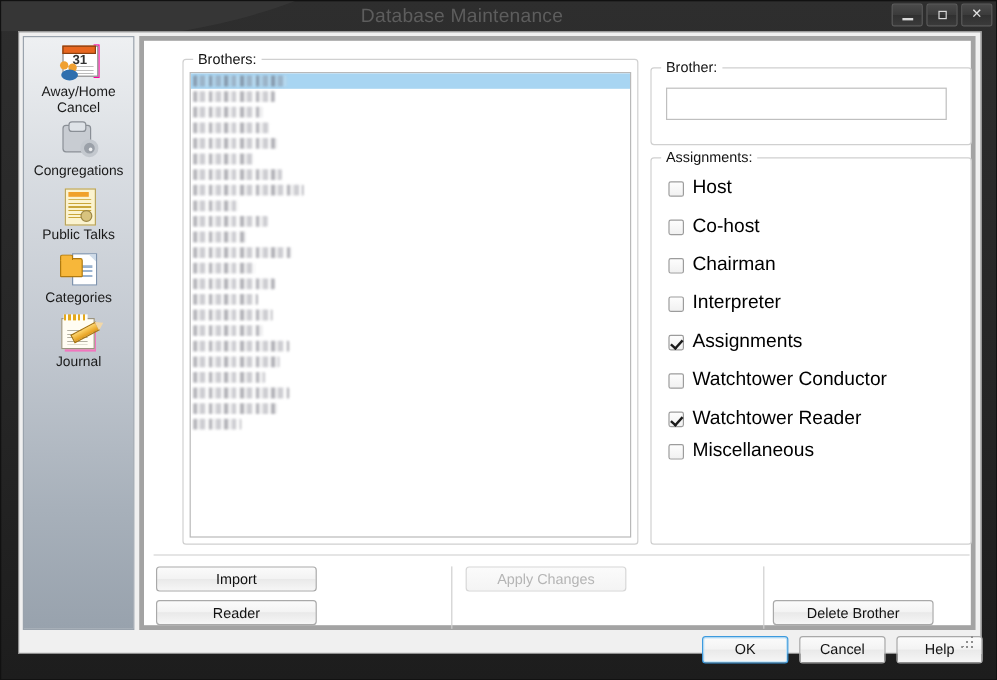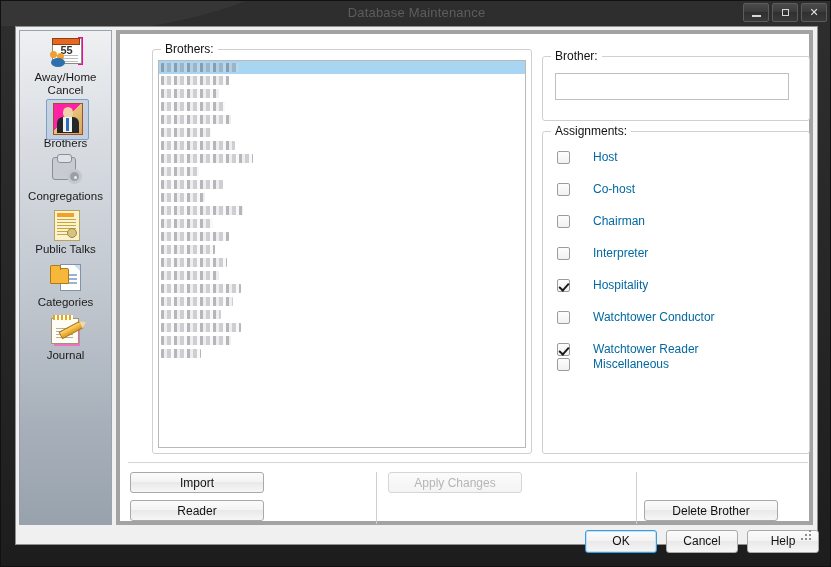--- a/index.html
+++ b/index.html
@@ -32,23 +32,23 @@
     position: absolute;
     left: -60px; top: -48px;
     width: 360px; height: 90px;
     background: #3a3a3a;
     border-radius: 0 0 100% 0;
     opacity: .75;
   }
   .title-text {
     position: absolute;
     left: 0; top: 4px;
-    width: 831px;
+    width: 768px;
     text-align: center;
-    font-size: 13px;
+    font-size: 16px;
     color: #5d5d5d;
     letter-spacing: .2px;
     user-select: none;
   }
   .win-btns {
     position: absolute;
     right: 5px; top: 2px;
     display: flex; gap: 3px;
   }
   .win-btn {
@@ -263,21 +263,21 @@
   }
   .chk-box.checked:after {
     content: "";
     position: absolute;
     left: 3px; top: 1px;
     width: 4px; height: 8px;
     border: solid #1b1b1b;
     border-width: 0 2px 2px 0;
     transform: rotate(42deg);
   }
-  .chk-lbl { font-size: 12px; color: #0369a1; white-space: nowrap; margin-left: 16px; }
+  .chk-lbl { font-size: 16px; color: #000000; white-space: nowrap; }
 
   .hrule {
     position: absolute;
     left: 8px; top: 428px;
     width: 680px; height: 1px;
     background: #d4d4d4;
   }
   .vrule {
     position: absolute;
     width: 1px;
@@ -354,47 +354,35 @@
   </div>
 
   <div class="client">
 
     <div class="sidebar">
 
       <div class="side-item" style="padding-top:6px;">
         <div class="ico">
           <span class="ic-magenta"></span>
           <span class="ic-cal">
-              <span class="ic-cal-num">55</span>
+              <span class="ic-cal-num">31</span>
               <span class="ic-cal-lines"></span>
             </span>
           <span class="ic-people">
               <i class="ic-p1"></i>
               <i class="ic-p2"></i>
               <i class="ic-p3"></i>
             </span>
         </div>
         <div class="lbl">
           <span>Away/Home</span><br>
           <span>Cancel</span>
         </div>
       </div>
 
-      <div class="side-item selected" style="padding-top:6px;">
-        <div class="ico-sel"></div>
-        <div class="ico">
-          <span class="ic-bro">
-            <span class="ic-bro-head"></span>
-            <span class="ic-bro-body"></span>
-            <span class="ic-bro-shirt"></span>
-            <span class="ic-bro-tie"></span>
-          </span>
-        </div>
-        <div class="lbl"><span>Brothers</span></div>
-      </div>
 
       <div class="side-item" style="padding-top:6px;">
         <div class="ico">
           <span class="ic-phone"></span>
           <span class="ic-gear"></span>
         </div>
         <div class="lbl"><span>Congregations</span></div>
       </div>
 
       <div class="side-item" style="padding-top:6px;">
@@ -483,31 +471,31 @@
             <div class="chk-row" style="top: 81px;">
               <span class="chk-box"></span>
               <span class="chk-lbl">Chairman</span>
             </div>
             <div class="chk-row" style="top: 113px;">
               <span class="chk-box"></span>
               <span class="chk-lbl">Interpreter</span>
             </div>
             <div class="chk-row" style="top: 145px;">
               <span class="chk-box checked"></span>
-              <span class="chk-lbl">Hospitality</span>
+              <span class="chk-lbl">Assignments</span>
             </div>
             <div class="chk-row" style="top: 177px;">
               <span class="chk-box"></span>
               <span class="chk-lbl">Watchtower Conductor</span>
             </div>
             <div class="chk-row" style="top: 209px;">
               <span class="chk-box checked"></span>
               <span class="chk-lbl">Watchtower Reader</span>
             </div>
-            <div class="chk-row" style="top: 224px;">
+            <div class="chk-row" style="top: 236px;">
               <span class="chk-box"></span>
               <span class="chk-lbl">Miscellaneous</span>
             </div>
           </div>
       </div>
 
       <div class="hrule"></div>
       <div class="vrule" style="left:256px; top:438px; height:52px;"></div>
       <div class="vrule" style="left:516px; top:438px; height:52px;"></div>
 

